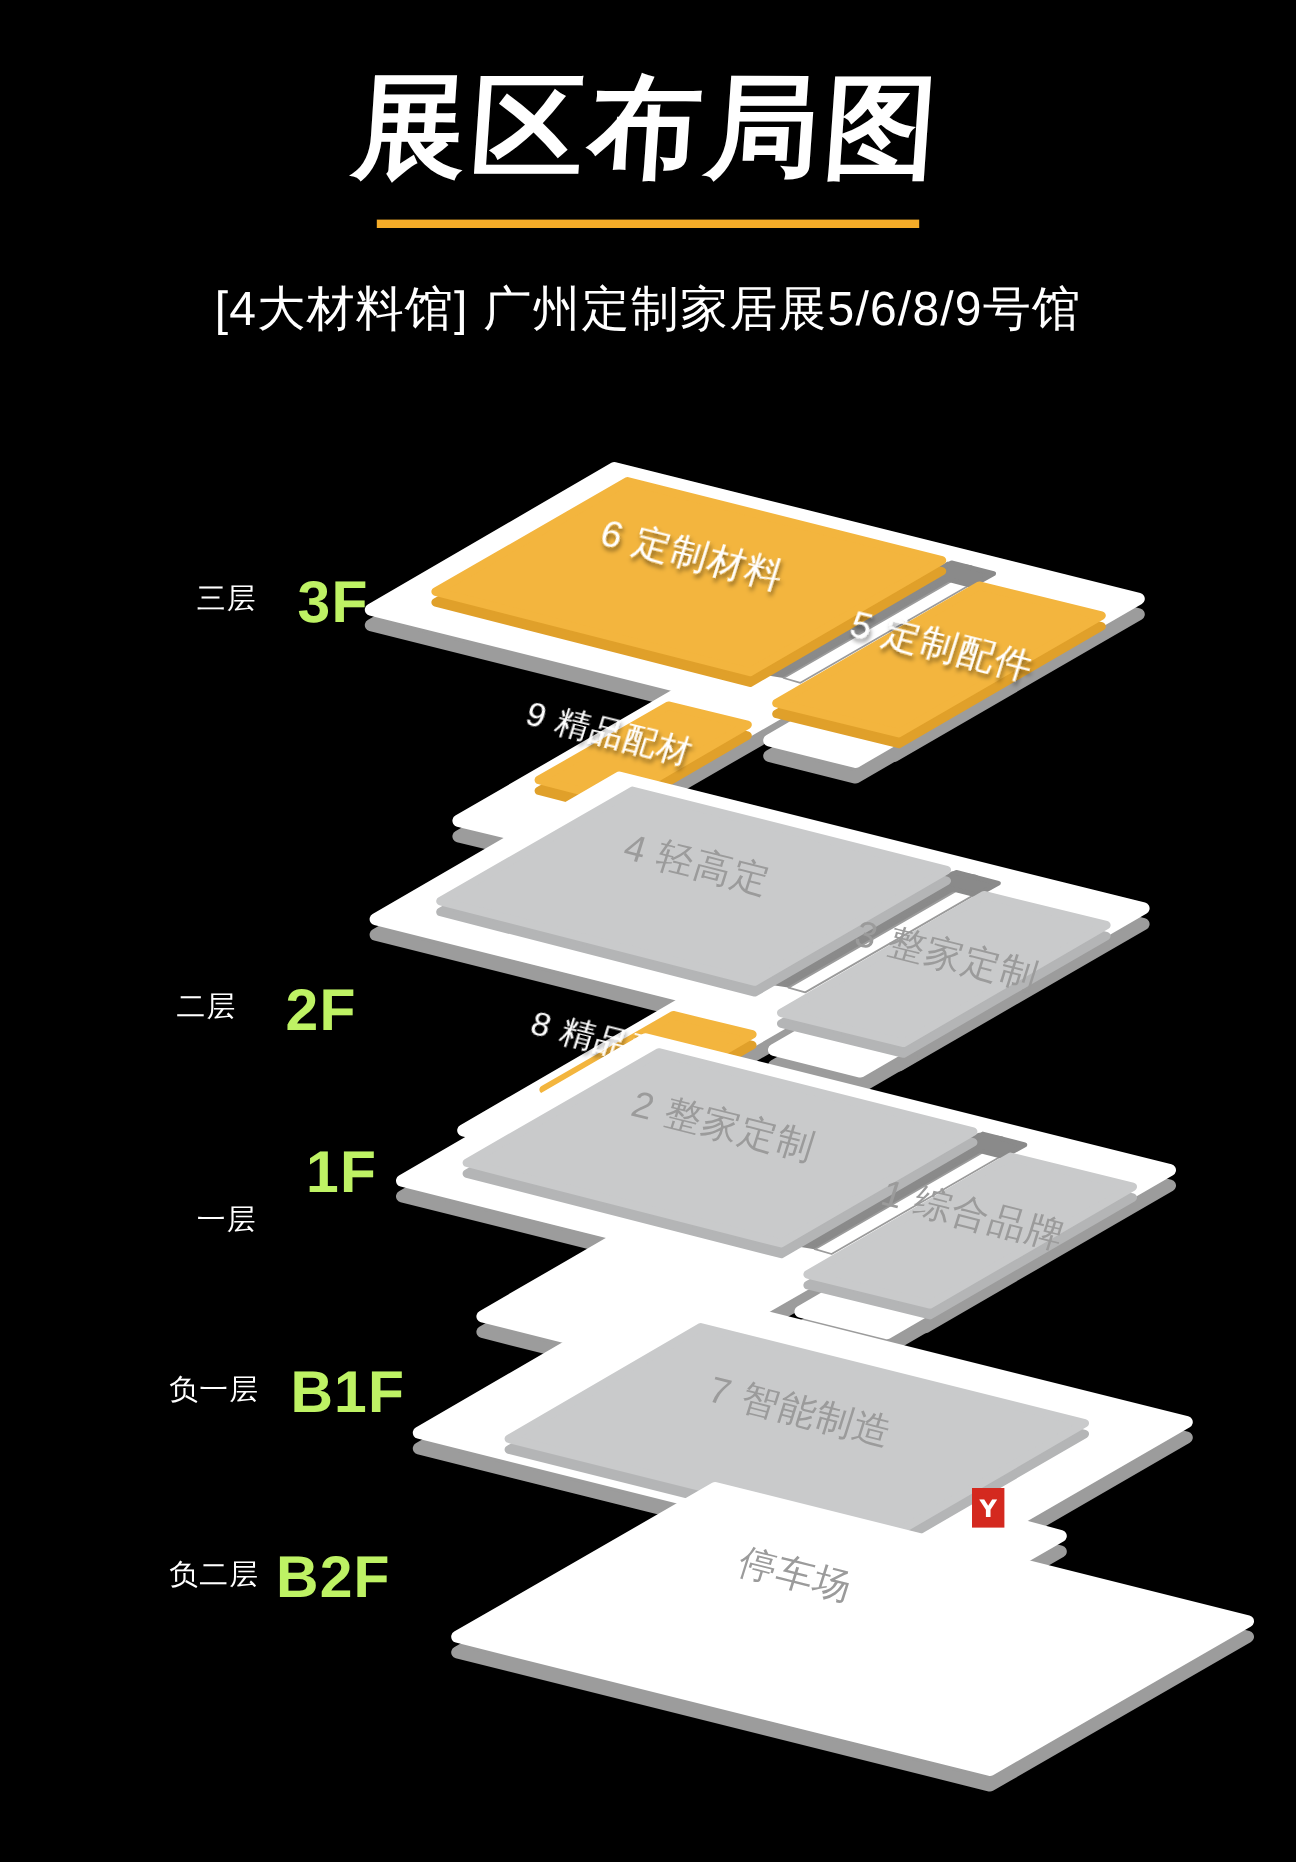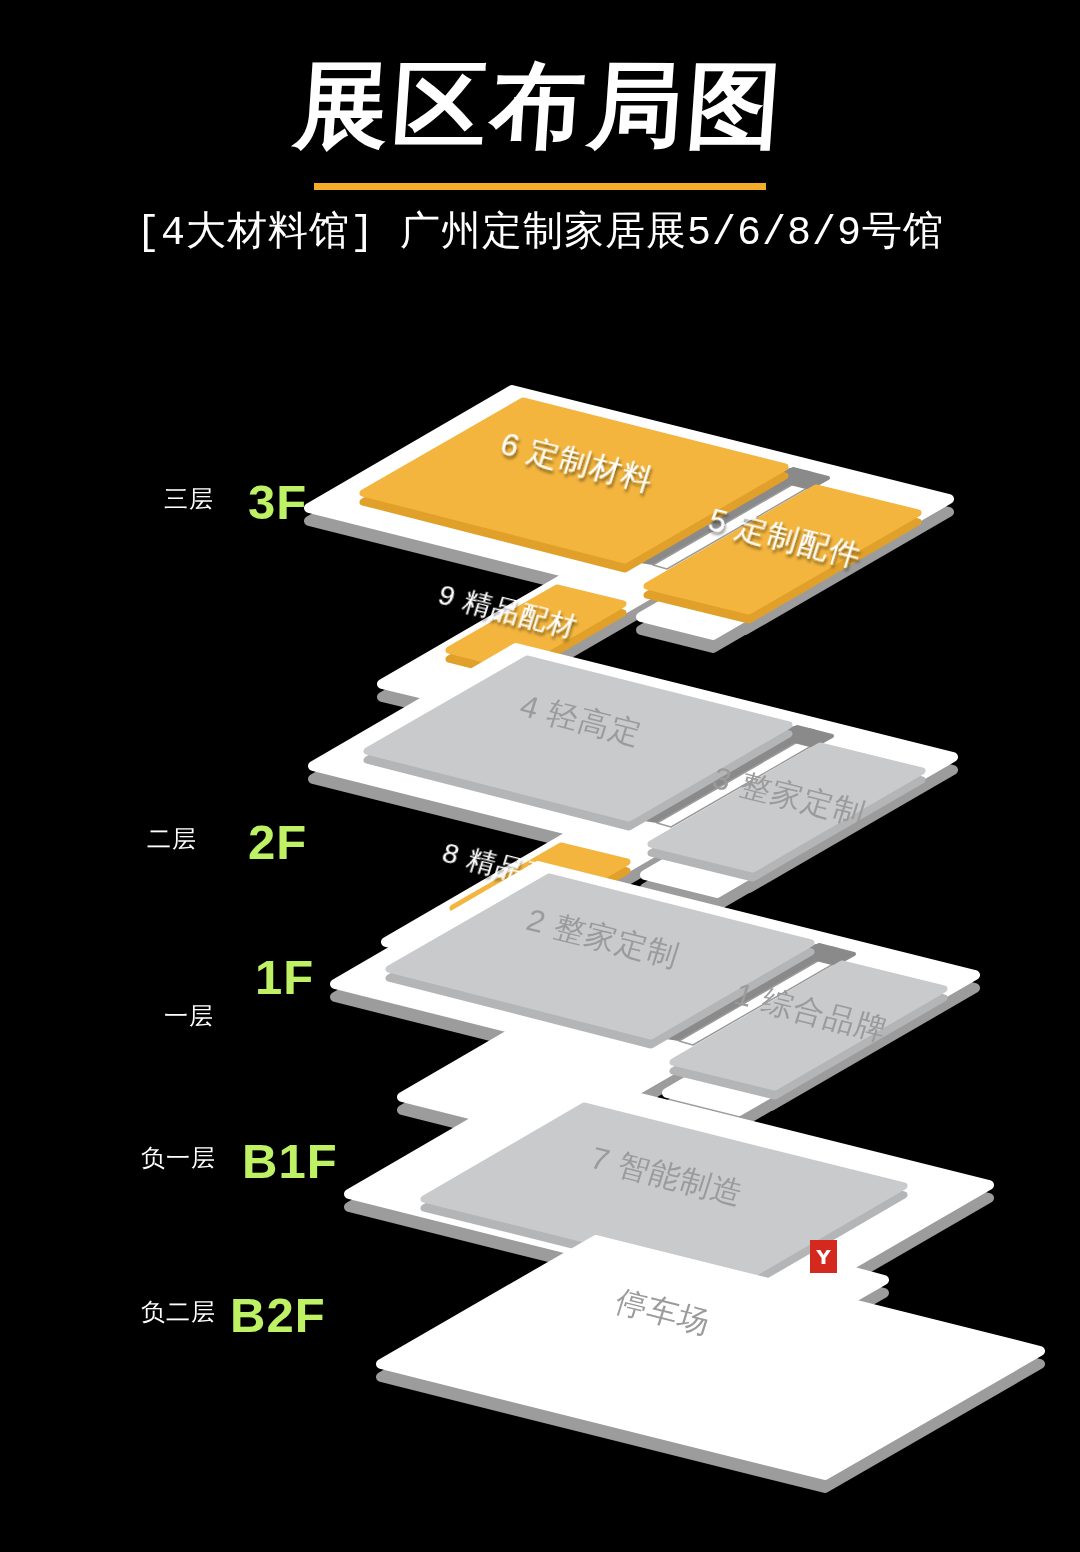--- a/index.html
+++ b/index.html
@@ -17,25 +17,24 @@
     font-weight:bold;color:#ffffff;
     letter-spacing:4px;
     transform:skewX(-4deg);
   }
   .title-underline{
     width:452px;height:7px;
     margin:26px auto 0 auto;
     background:#F5AC28;
   }
   .subtitle{
-    margin-top:20px;
+    margin-top:44px;
     font-size:40px;line-height:1.2;
     font-weight:400;color:#ffffff;
     letter-spacing:1px;
-    font-family:Liberation Mono, monospace;
   }
   .floor-label-cn{
     position:absolute;
     font-size:24px;color:#ffffff;font-weight:400;letter-spacing:1px;
     white-space:nowrap;
   }
   .floor-label-en{
     position:absolute;
     font-size:49px;color:#bef264;font-weight:bold;letter-spacing:1px;
     white-space:nowrap;
@@ -60,21 +59,21 @@
 
 <div class="header">
   <div class="title">展区布局图</div>
   <div class="title-underline"></div>
   <div class="subtitle">[4大材料馆] 广州定制家居展5/6/8/9号馆</div>
 </div>
 
 <span class="floor-label-cn" style="left:164px;top:483px">三层</span>
 <span class="floor-label-en" style="left:248px;top:474px">3F</span>
 <span class="floor-label-cn" style="left:147px;top:823px">二层</span>
-<span class="floor-label-en" style="left:248px;top:814px">2F</span>
+<span class="floor-label-en" style="left:238px;top:814px">2F</span>
 <span class="floor-label-cn" style="left:164px;top:1000px">一层</span>
 <span class="floor-label-en" style="left:255px;top:949px">1F</span>
 <span class="floor-label-cn" style="left:141px;top:1142px">负一层</span>
 <span class="floor-label-en" style="left:242px;top:1133px">B1F</span>
 <span class="floor-label-cn" style="left:141px;top:1296px">负二层</span>
 <span class="floor-label-en" style="left:230px;top:1287px">B2F</span>
 
 <svg width="1080" height="1552" viewBox="0 0 1080 1552">
   <defs>
     <filter id="ds" x="-30%" y="-30%" width="160%" height="160%">

